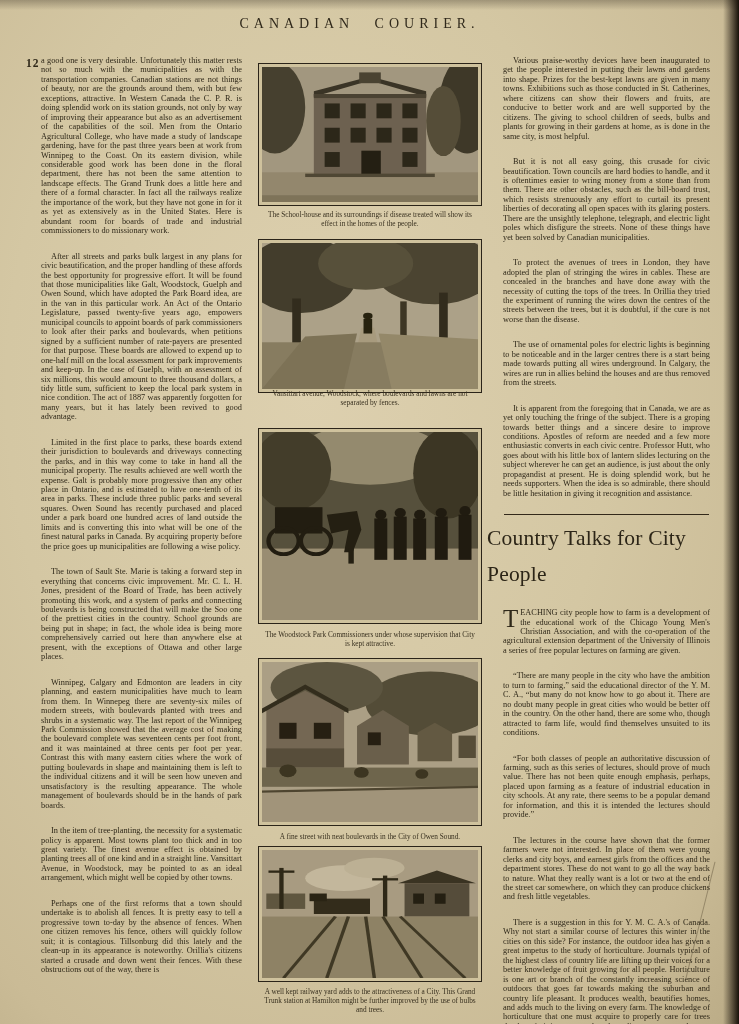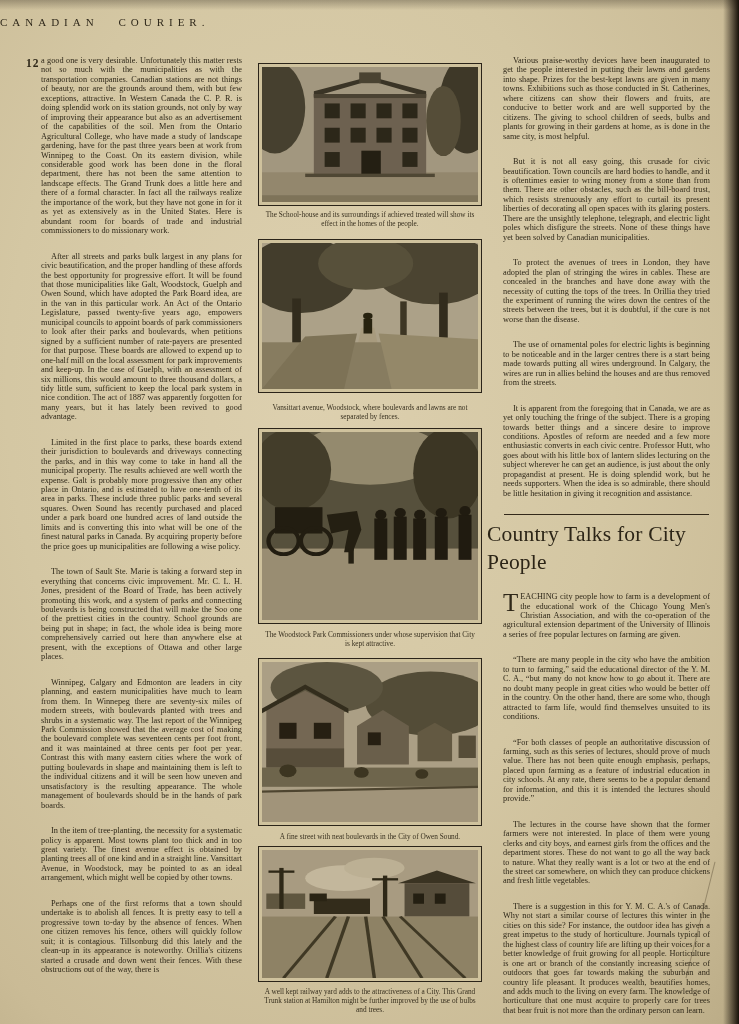--- a/index.html
+++ b/index.html
@@ -6,41 +6,41 @@
   .page{
     position:relative;width:739px;height:1024px;overflow:hidden;
     background:radial-gradient(ellipse at 42% 38%, #ddd0af 0%, #d4c7a3 50%, #cabb96 82%, #baab86 100%);
     font-family:"Liberation Serif","DejaVu Serif",serif;color:#2f2819;
   }
   .edge-right{position:absolute;top:0;right:0;width:16px;height:100%;
     background:linear-gradient(to right, rgba(24,17,9,0), rgba(24,17,9,.55) 55%, #171008 100%);}
   .edge-top{position:absolute;top:0;left:0;width:100%;height:10px;
     background:linear-gradient(to bottom, rgba(24,17,9,.28), rgba(24,17,9,0));}
   .pagenum{position:absolute;left:26px;top:13px;font-size:11.5px;font-weight:bold;letter-spacing:1px;margin-top:44px;}
-  .masthead{position:absolute;left:0;right:20px;top:16px;
-    font-size:11px;letter-spacing:5px;word-spacing:12px;color:#30291b;}
+  .masthead{position:absolute;left:0;right:20px;top:16px;text-align:center;
+    font-size:14px;letter-spacing:5px;word-spacing:12px;color:#30291b;}
   .col{position:absolute;top:40px;}
   .col-left{left:25px;width:233px;}
   .col-right{left:487px;width:239px;}
   .col p{margin:16px;font-size:8.3px;line-height:9.45px;text-align:justify;}
   .col p.ind{text-indent:10px;}
   .col-mid{position:absolute;left:258px;top:0;width:224px;height:1024px;}
   .figure{position:absolute;left:0;width:224px;box-sizing:border-box;
     border:1px solid #2b2419;background:#cfc29d;padding:3px;}
   .figure svg{display:block;width:100%;height:100%;}
   .f1{top:63px;height:143px;}
   .f2{top:239px;height:154px;}
   .f3{top:428px;height:196px;}
   .f4{top:658px;height:168px;}
   .f5{top:846px;height:136px;}
   .caption{position:absolute;left:4px;width:216px;text-align:center;
     font-size:7.3px;line-height:9px;color:#38301f;}
-  .c1{top:210px;} .c2{top:403px;} .c3{top:630px;text-align:center;} .c4{top:832px;} .c5{top:987px;}
+  .c1{top:210px;} .c2{top:389px;} .c3{top:630px;text-align:center;} .c4{top:832px;} .c5{top:987px;}
   .sep-rule{width:205px;margin:9px auto 5px auto;border-top:1.6px solid #33291a;}
-  .headline{margin:0 16px 6px 0;font-size:21.5px;line-height:28px;font-weight:normal;
+  .headline{margin:0 16px 6px 0;font-size:21.5px;line-height:36px;font-weight:normal;
     letter-spacing:.2px;color:#2c2517;}
   .dropcap{float:left;font-size:25px;line-height:20px;padding:1px 2px 0 0;}
   .crease{position:absolute;left:700px;top:860px;width:1px;height:120px;
     background:rgba(60,48,30,.35);transform:rotate(14deg);}
 </style>
 </head>
 <body>
 
 <div class="page">
   <div class="edge-top"></div>
@@ -81,21 +81,21 @@
         <rect x="41" y="45" width="7" height="11" fill="#2c2719"></rect>
         <rect x="53" y="45" width="7" height="11" fill="#2c2719"></rect>
         <rect x="65" y="45" width="7" height="11" fill="#2c2719"></rect>
         <rect x="29" y="63" width="7" height="11" fill="#2c2719"></rect>
         <rect x="46" y="62" width="9" height="18" fill="#241f13"></rect>
         <rect x="65" y="63" width="7" height="11" fill="#2c2719"></rect>
         <rect x="20" y="79" width="60" height="2.5" fill="#4f4734"></rect>
         <rect x="0" y="95" width="100" height="5" fill="#7e7359"></rect>
       </svg>
     </div>
-    <div class="caption c1">The School-house and its surroundings if achieved treated will show its effect in the homes of the people.</div>
+    <div class="caption c1">The School-house and its surroundings if disease treated will show its effect in the homes of the people.</div>
 
     <div class="figure f2">
       <svg viewBox="0 0 100 100" preserveAspectRatio="none">
         <rect x="0" y="0" width="100" height="100" fill="#aca188"></rect>
         <ellipse cx="18" cy="22" rx="26" ry="26" fill="#433d2c"></ellipse>
         <ellipse cx="80" cy="18" rx="28" ry="24" fill="#4b4431"></ellipse>
         <ellipse cx="48" cy="14" rx="22" ry="18" fill="#57503a"></ellipse>
         <rect x="14" y="38" width="4" height="32" fill="#322c1d"></rect>
         <rect x="82" y="34" width="4" height="34" fill="#322c1d"></rect>
         <rect x="64" y="40" width="3" height="28" fill="#3d3624"></rect>

